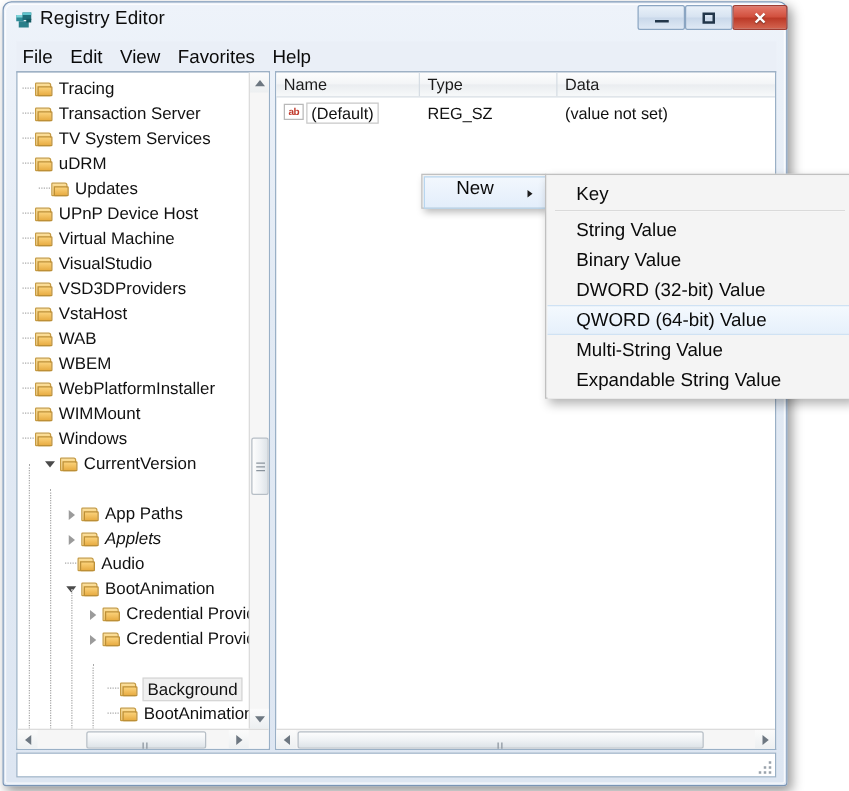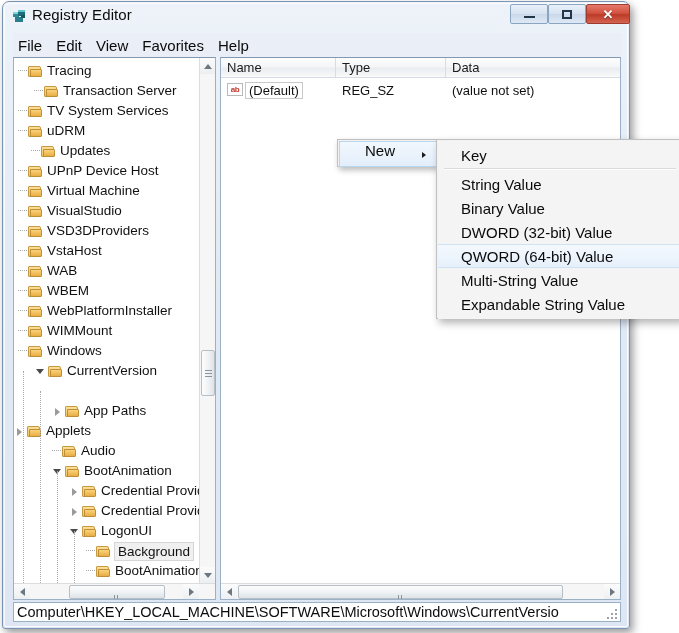--- a/index.html
+++ b/index.html
@@ -322,21 +322,21 @@
     <div id="tree-pane">
       <div id="tree-scroll-area">
           <div class="tnode" style="top: 3px; padding-left: 4px;">
             <span class="stub"></span>
             <span class="folder">
               <span class="back"></span>
               <span class="front"></span>
             </span>
             <span class="tlabel">Tracing</span>
           </div>
-          <div class="tnode" style="top: 23px; padding-left: 4px; margin-left: 16px;">
+          <div class="tnode" style="top: 23px; padding-left: 4px;">
             <span class="stub"></span>
             <span class="folder">
               <span class="back"></span>
               <span class="front"></span>
             </span>
             <span class="tlabel">Transaction Server</span>
           </div>
           <div class="tnode" style="top: 43px; padding-left: 4px;">
             <span class="stub"></span>
             <span class="folder">
@@ -450,21 +450,21 @@
             <span class="tlabel">CurrentVersion</span>
           </div>
           <div class="tnode" style="top: 343px; padding-left: 38px;">
             <span class="exp collapsed"></span>
             <span class="folder">
               <span class="back"></span>
               <span class="front"></span>
             </span>
             <span class="tlabel">App Paths</span>
           </div>
-          <div class="tnode" style="top: 363px; ">
+          <div class="tnode" style="top: 363px; padding-left: 38px; font-style: italic;">
             <span class="exp collapsed"></span>
             <span class="folder">
               <span class="back"></span>
               <span class="front"></span>
             </span>
             <span class="tlabel">Applets</span>
           </div>
           <div class="tnode" style="top: 383px; padding-left: 38px;">
             <span class="stub"></span>
             <span class="folder">
@@ -489,28 +489,20 @@
             </span>
             <span class="tlabel">Credential Provider Filt</span>
           </div>
           <div class="tnode" style="top: 443px; padding-left: 55px;">
             <span class="exp collapsed"></span>
             <span class="folder">
               <span class="back"></span>
               <span class="front"></span>
             </span>
             <span class="tlabel">Credential Providers</span>
-          </div>
-          <div class="tnode" style="top: 463px; padding-left: 55px;">
-            <span class="exp expanded"></span>
-            <span class="folder">
-              <span class="back"></span>
-              <span class="front"></span>
-            </span>
-            <span class="tlabel">LogonUI</span>
           </div>
           <div class="tnode" style="top: 483px; padding-left: 72px;">
             <span class="stub"></span>
             <span class="folder">
               <span class="back"></span>
               <span class="front"></span>
             </span>
             <span class="tlabel sel">Background</span>
           </div>
           <div class="tnode" style="top: 503px; padding-left: 72px;">
@@ -569,21 +561,20 @@
         <div class="sb-arrow sb-left" style="top:0;left:0"></div>
         <div class="sb-arrow sb-right" style="top:0;left:383px"></div>
         <div class="sb-thumb-h" style="left:17px;width:325px">
           <span class="grip-h"><i></i><i></i></span>
         </div>
       </div>
     </div>
   </div>
 
   <div id="statusbar">
-    <span id="status-text">Computer\HKEY_LOCAL_MACHINE\SOFTWARE\Microsoft\Windows\CurrentVersio</span>
     <span id="resize-grip">
       <i style="right:0;bottom:0"></i>
         <i style="right:4px;bottom:0"></i>
         <i style="right:8px;bottom:0"></i>
       <i style="right:0;bottom:4px"></i>
         <i style="right:4px;bottom:4px"></i>
       <i style="right:0;bottom:8px"></i>
     </span>
   </div>
 

